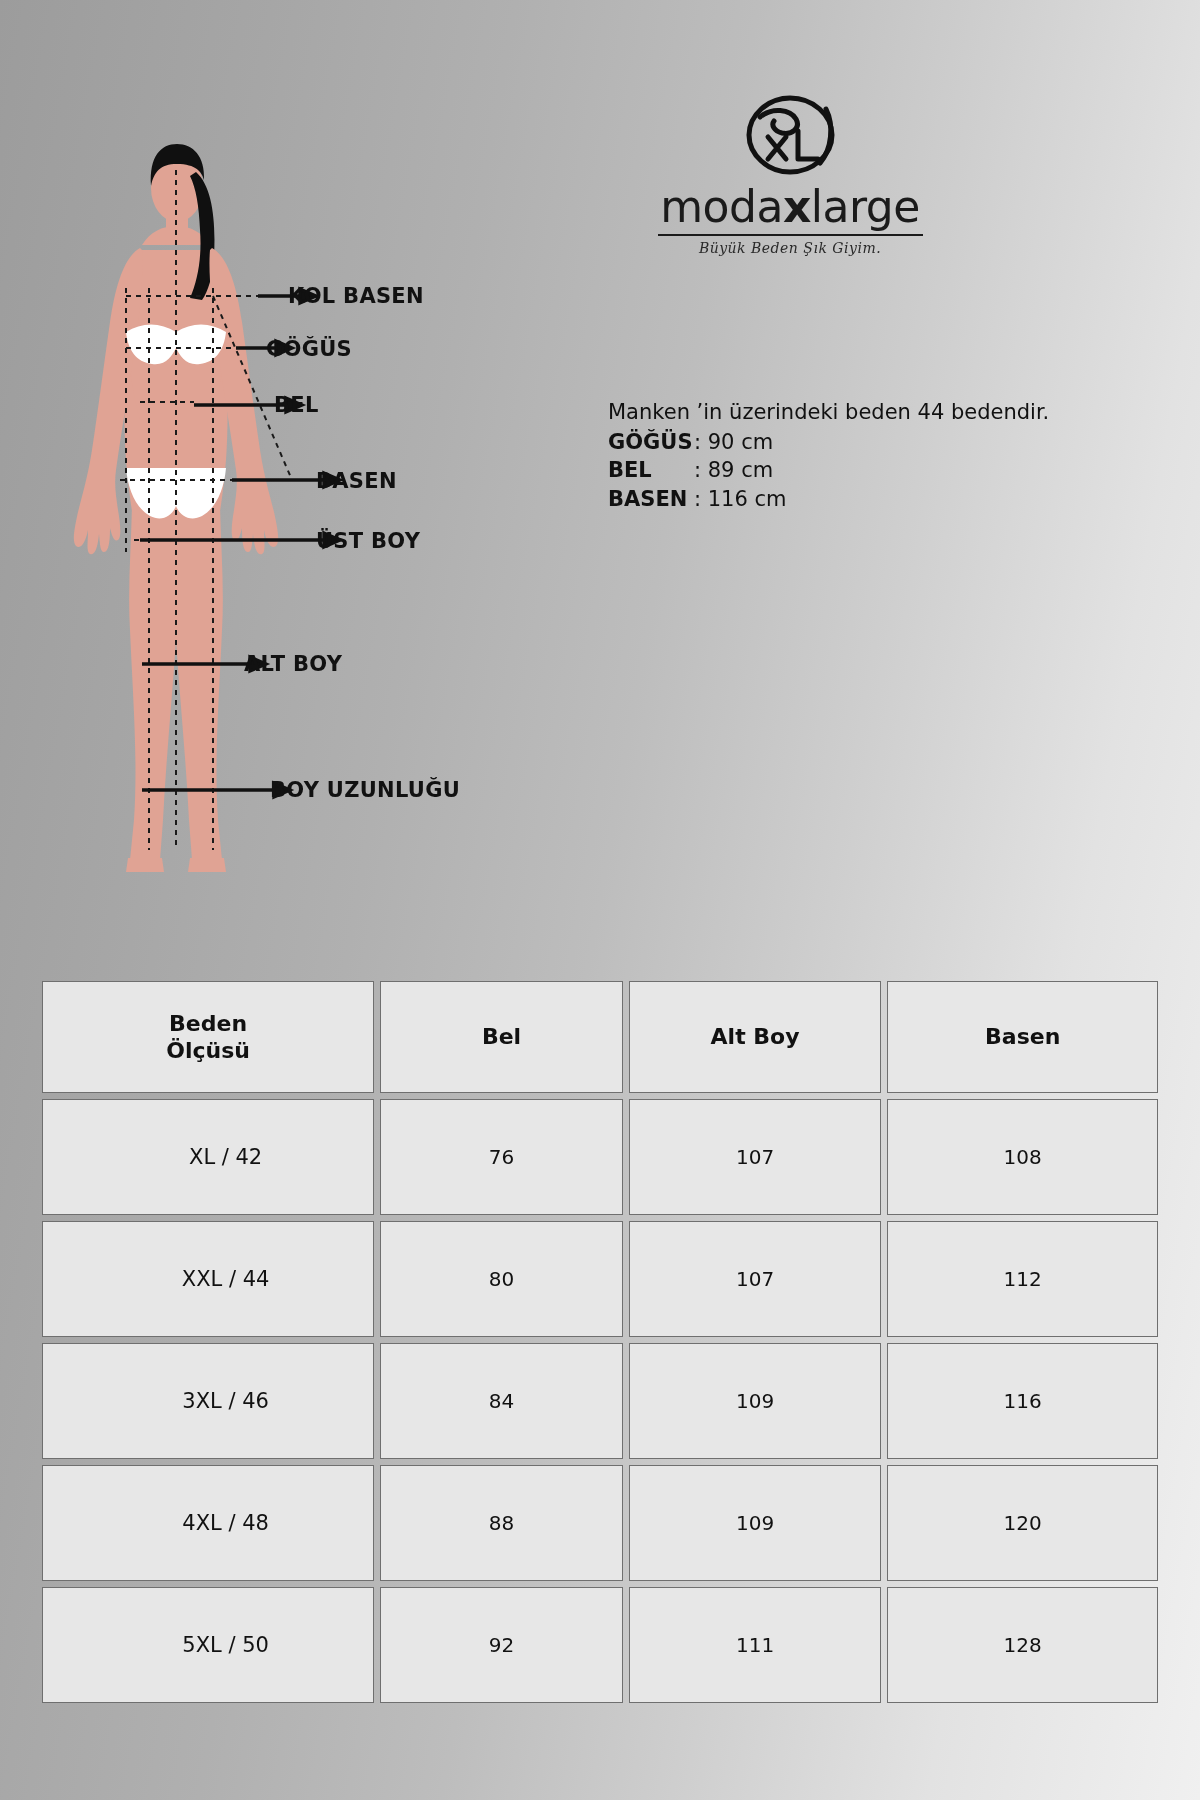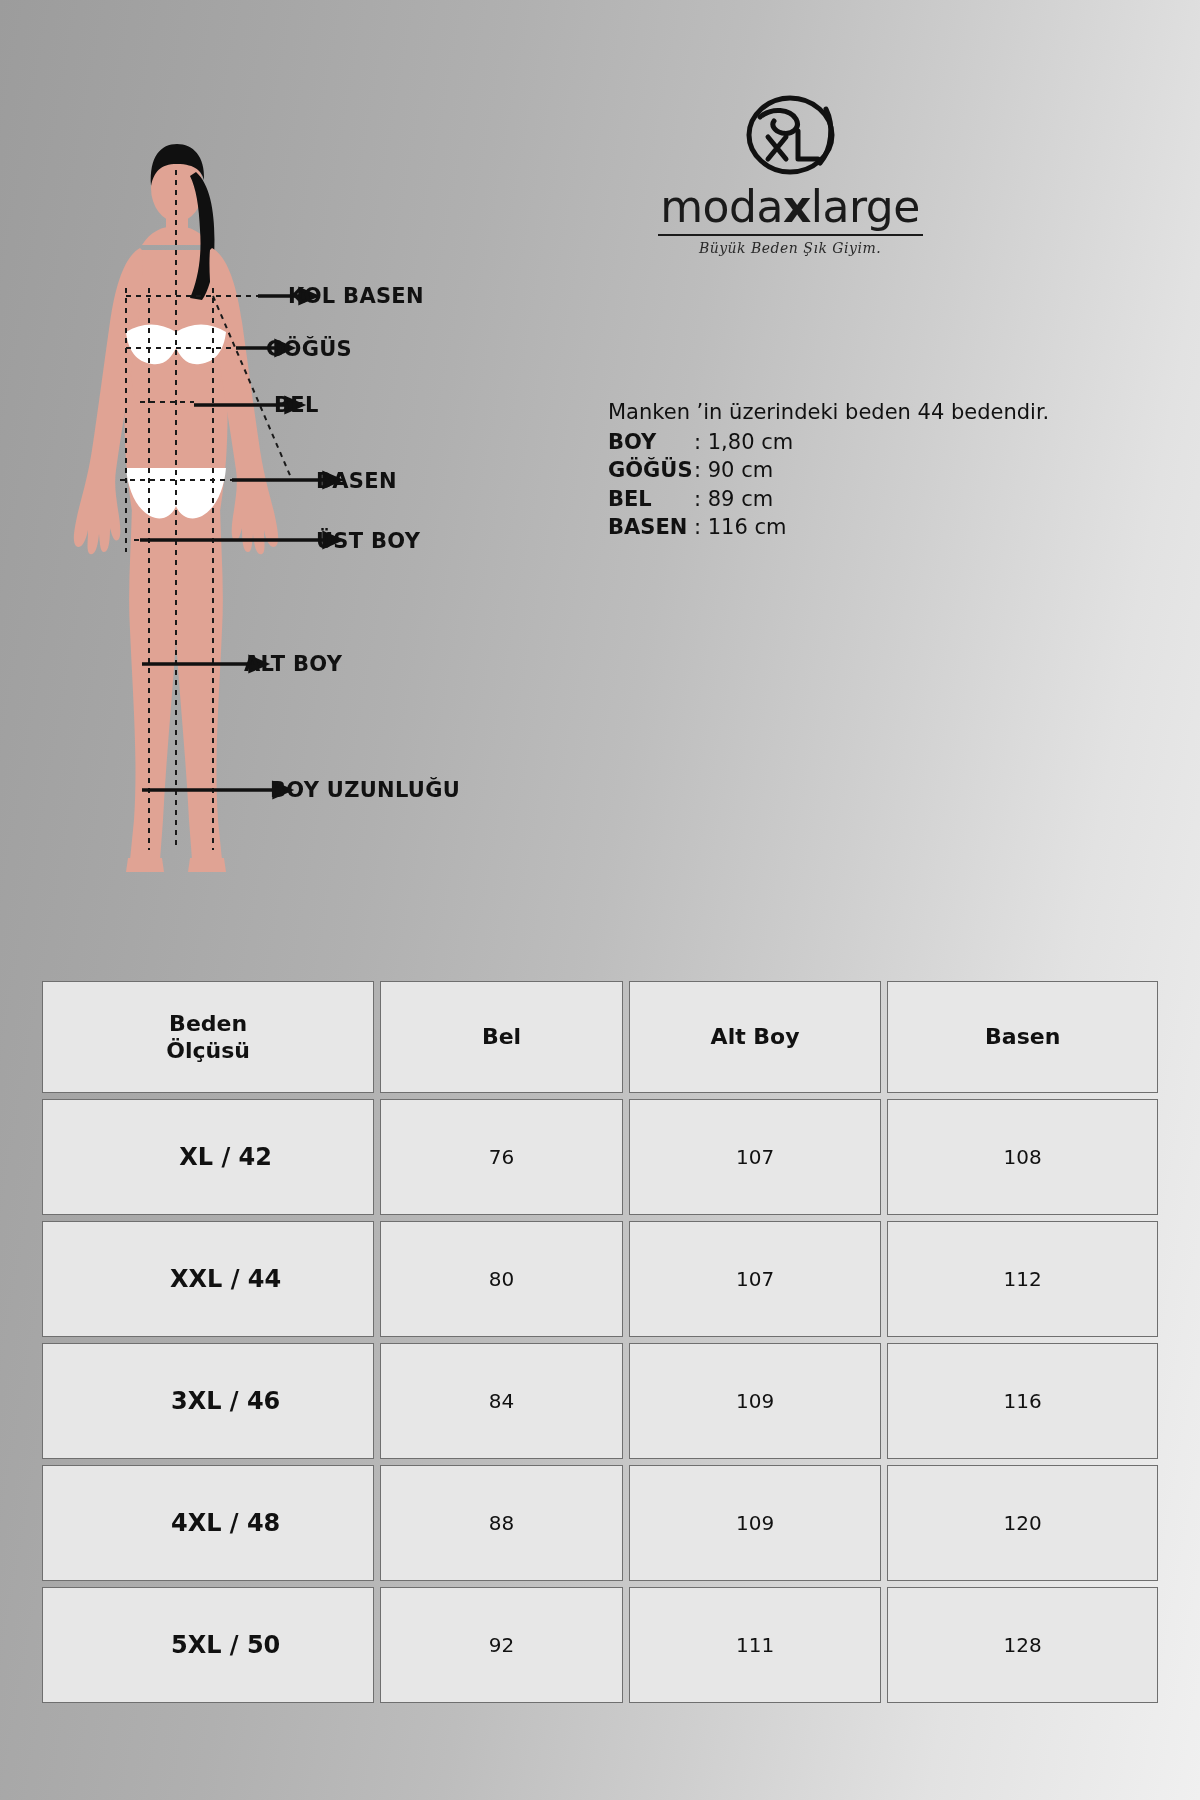--- a/index.html
+++ b/index.html
@@ -152,22 +152,22 @@
     height: 108px;
     font-size: 22px;
     font-weight: bold;
     line-height: 1.25;
   }
   .size-table tbody td {
     height: 112px;
     font-size: 20px;
   }
   .size-table tbody td.first-col {
-    font-weight: bold;
-    font-size: 24px;
+    font-weight: normal;
+    font-size: 21px;
     padding-left: 36px;
   }
   .col-a { width: 330px; }
   .col-b { width: 240px; }
   .col-c { width: 250px; }
   .col-d { width: 268px; }
 </style>
 </head>
 <body>
 
@@ -313,24 +313,20 @@
       <span>moda</span><span class="x">x</span><span>large</span>
     </div>
     <div class="logo-rule"></div>
     <div class="logo-tag">Büyük Beden Şık Giyim.</div>
   </div>
 
   <div class="model-info">
     <div class="model-note">Manken ’in üzerindeki beden 44 bedendir.</div>
 
     <div class="measure-row">
-      <span class="measure-label">BOY</span>
-      <span class="measure-value">: 1,80 cm</span>
-    </div>
-    <div class="measure-row">
       <span class="measure-label">GÖĞÜS</span>
       <span class="measure-value">: 90 cm</span>
     </div>
     <div class="measure-row">
       <span class="measure-label">BEL</span>
       <span class="measure-value">: 89 cm</span>
     </div>
     <div class="measure-row">
       <span class="measure-label">BASEN</span>
       <span class="measure-value">: 116 cm</span>

